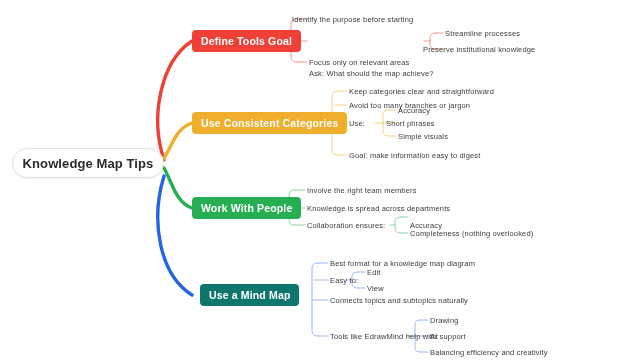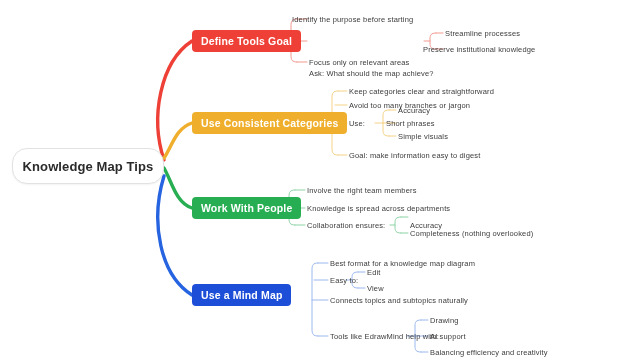--- a/index.html
+++ b/index.html
@@ -27,21 +27,21 @@
   }
   .node {
     position: absolute;
     box-sizing: border-box;
   }
   
   .central {
     left: 12px;
     top: 148px;
     width: 152px;
-    height: 36px;
+    height: 30px;
     background: #ffffff;
     border: 1px solid #e2e2e2;
     border-radius: 15px;
     display: flex;
     align-items: center;
     justify-content: center;
     color: #2b2b2b;
     font-size: 13px;
     font-weight: bold;
     letter-spacing: .1px;
@@ -164,21 +164,21 @@
 
   <div class="node branch" style="left:192px; top:197px; background:#27ae52;">
     <span>Work With People</span>
   </div>
   <div class="leaf" style="left:307px; top:186px;">Involve the right team members</div>
   <div class="leaf" style="left:307px; top:204px;">Knowledge is spread across departments</div>
   <div class="leaf" style="left:307px; top:221px;">Collaboration ensures:</div>
   <div class="leaf" style="left:410px; top:221px;">Accuracy</div>
   <div class="leaf" style="left:410px; top:229px;">Completeness (nothing overlooked)</div>
 
-  <div class="node branch" style="left:192px; top:284px; background:#1d4ed8;">
+  <div class="node branch" style="left:200px; top:284px; background:#0f766e;">
     <span>Use a Mind Map</span>
   </div>
   <div class="leaf" style="left:330px; top:259px;">Best format for a knowledge map diagram</div>
   <div class="leaf" style="left:330px; top:276px;">Easy to:</div>
   <div class="leaf" style="left:367px; top:268px;">Edit</div>
   <div class="leaf" style="left:367px; top:284px;">View</div>
   <div class="leaf" style="left:330px; top:296px;">Connects topics and subtopics naturally</div>
   <div class="leaf" style="left:330px; top:332px;">Tools like EdrawMind help with:</div>
   <div class="leaf" style="left:430px; top:316px;">Drawing</div>
   <div class="leaf" style="left:430px; top:332px;">AI support</div>

